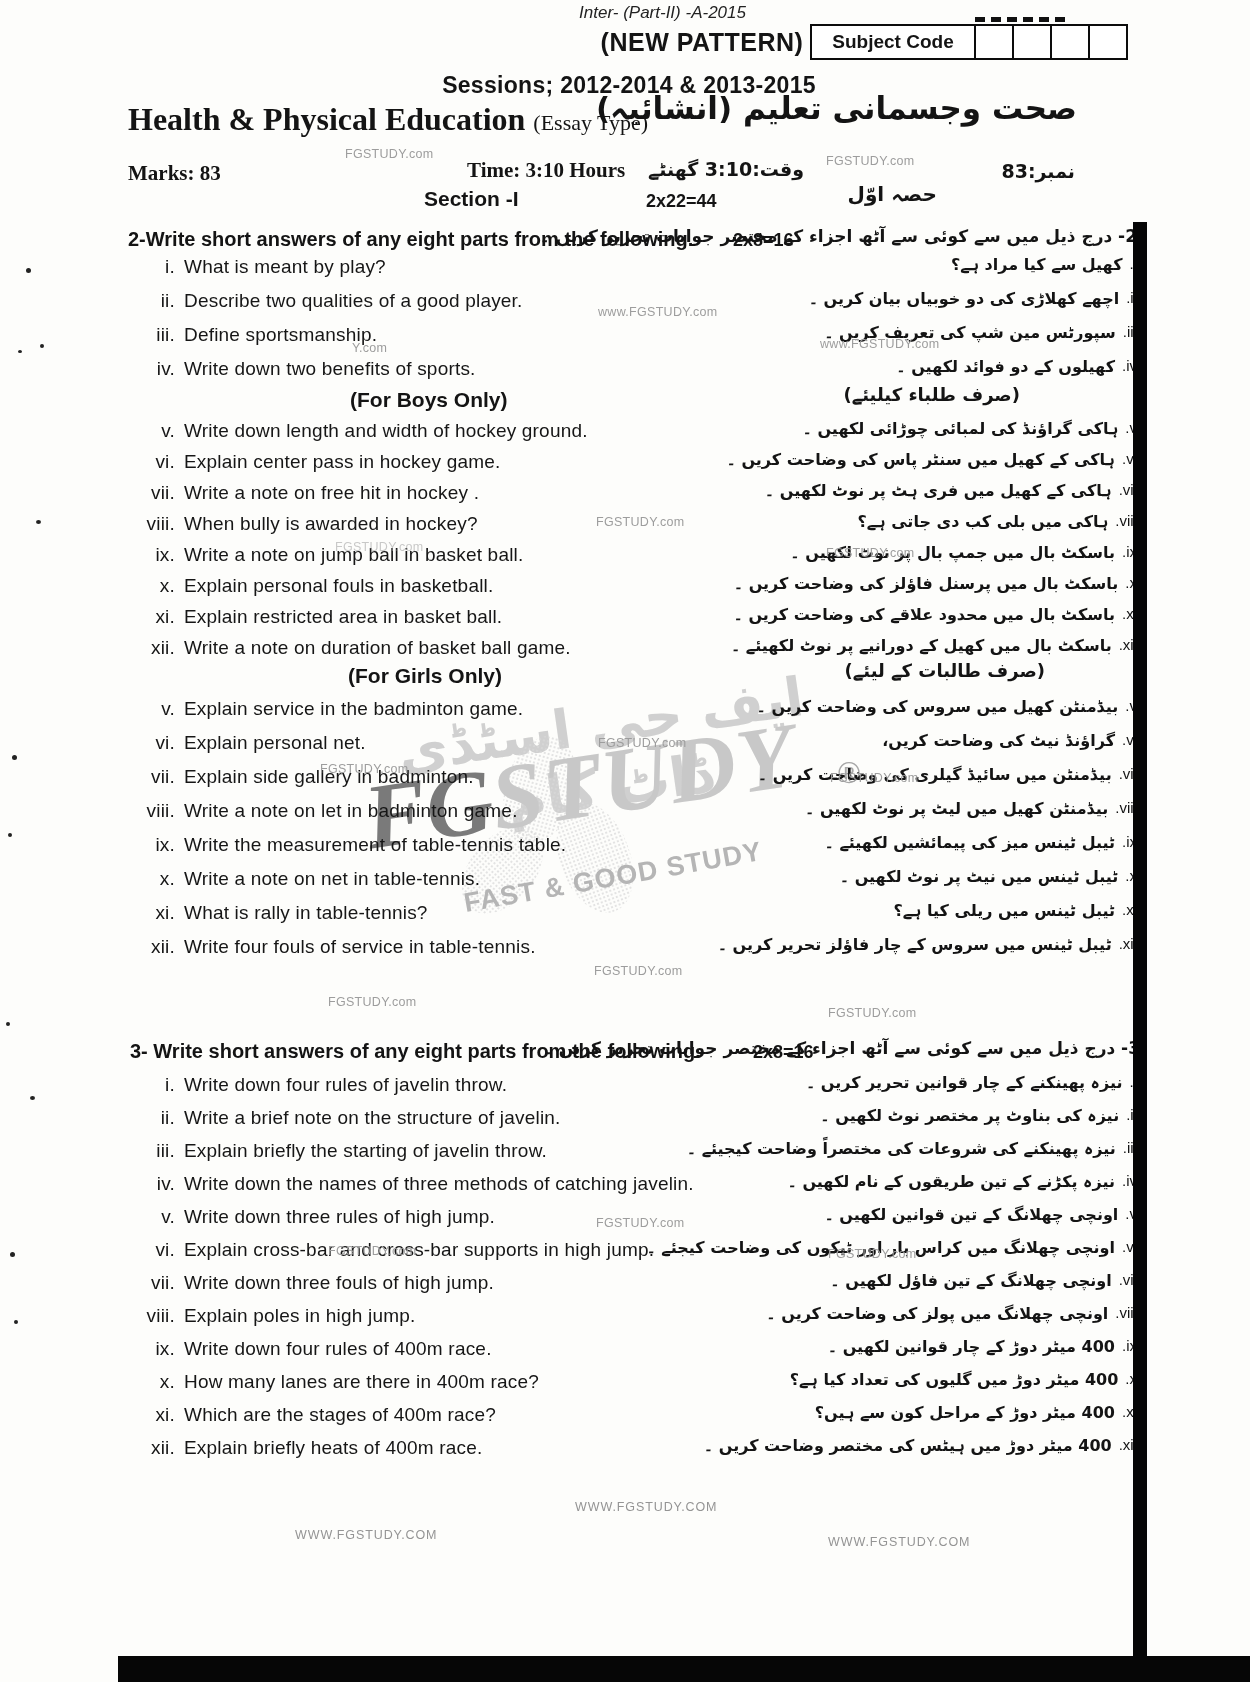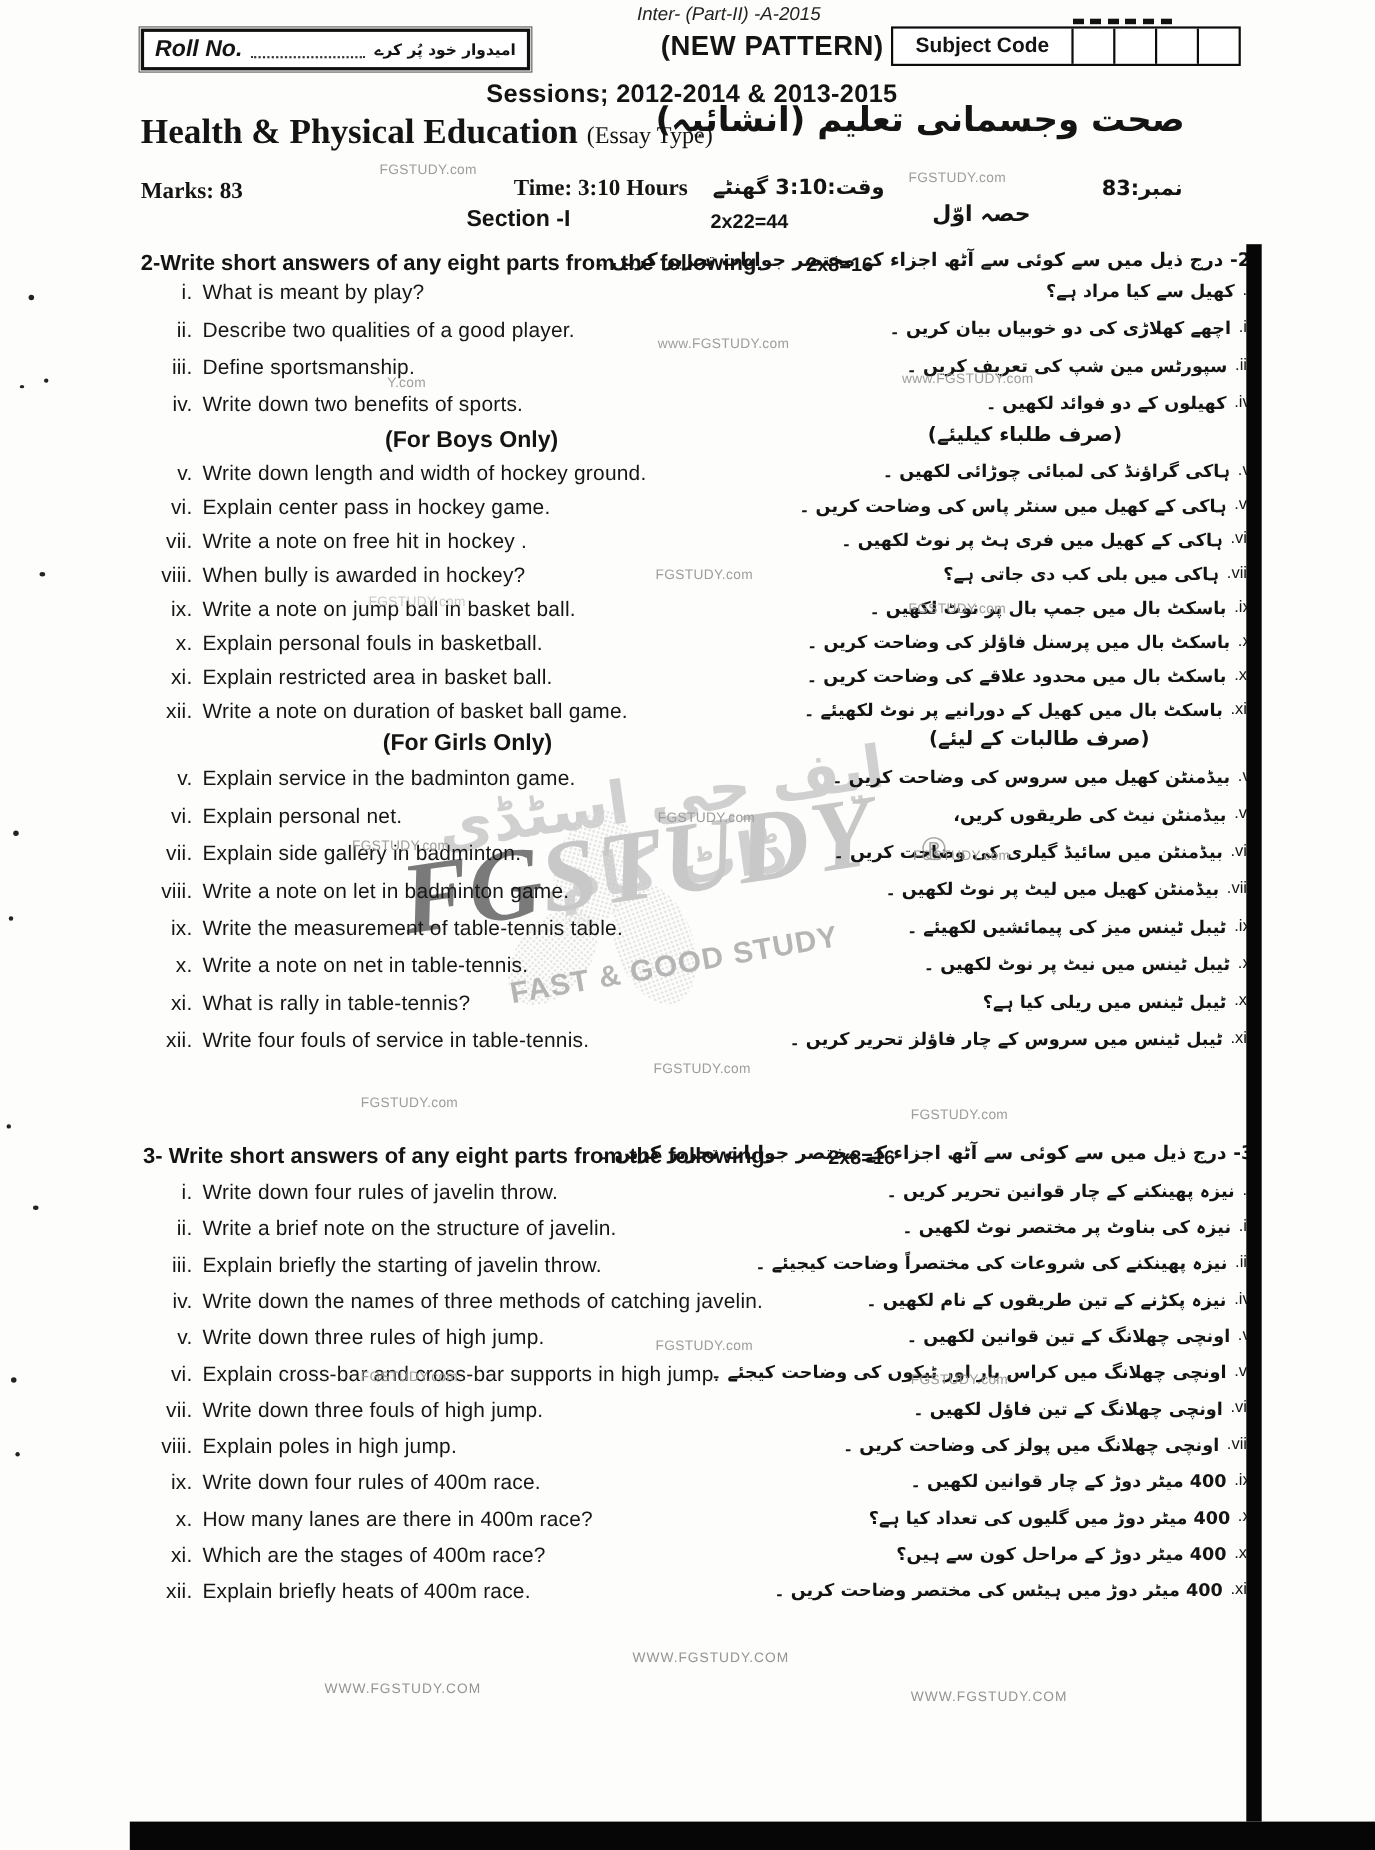--- a/index.html
+++ b/index.html
@@ -80,25 +80,20 @@
 
   <div class="wm-urdu">ایف جی اسٹڈی ڈاٹ کام</div>
   <div class="petal" style="left:505px;top:735px;width:70px;height:110px;transform:rotate(15deg);"></div>
   <div class="petal" style="left:560px;top:800px;width:70px;height:115px;transform:rotate(-20deg);"></div>
   <div class="petal" style="left:470px;top:820px;width:65px;height:100px;transform:rotate(40deg);"></div>
   <div class="wm-logo"><span class="fg">FG</span><span class="study">STUDY</span></div>
   <div class="wm-tag">FAST &amp; GOOD STUDY</div>
   <div class="wm-reg">®</div>
 
   <div class="abs exam-ref">Inter- (Part-II) -A-2015</div>
-  <div class="abs roll-box">
-    <span class="roll-label">Roll No.</span>
-    <span class="roll-line"></span>
-    <span class="roll-ur ur" dir="rtl">امیدوار خود پُر کرے</span>
-  </div>
   <div class="abs pattern">(NEW PATTERN)</div>
   <div class="abs subject-box">
     <span class="sc-label">Subject Code</span>
     <span style="display:flex;">
 
     <span class="sc-digit"></span>
         <span class="sc-digit"></span>
         <span class="sc-digit"></span>
         <span class="sc-digit"></span>
       </span>
@@ -270,21 +265,21 @@
           <span>بیڈمنٹن کھیل میں سروس کی وضاحت کریں ۔</span>
         </span>
     </div>
       <div class="irow">
       <span class="en-wrap">
           <span class="inum">vi.</span>
           <span class="itext">Explain personal net.</span>
         </span>
       <span class="ur-wrap" dir="rtl">
           <span class="ur-num">vi.</span>
-          <span>بیڈمنٹن نیٹ کی طریقوں کریں،</span>
+          <span>گراؤنڈ نیٹ کی وضاحت کریں،</span>
         </span>
     </div>
       <div class="irow">
       <span class="en-wrap">
           <span class="inum">vii.</span>
           <span class="itext">Explain side gallery in badminton.</span>
         </span>
       <span class="ur-wrap" dir="rtl">
           <span class="ur-num">vii.</span>
           <span>بیڈمنٹن میں سائیڈ گیلری کی وضاحت کریں ۔</span>

